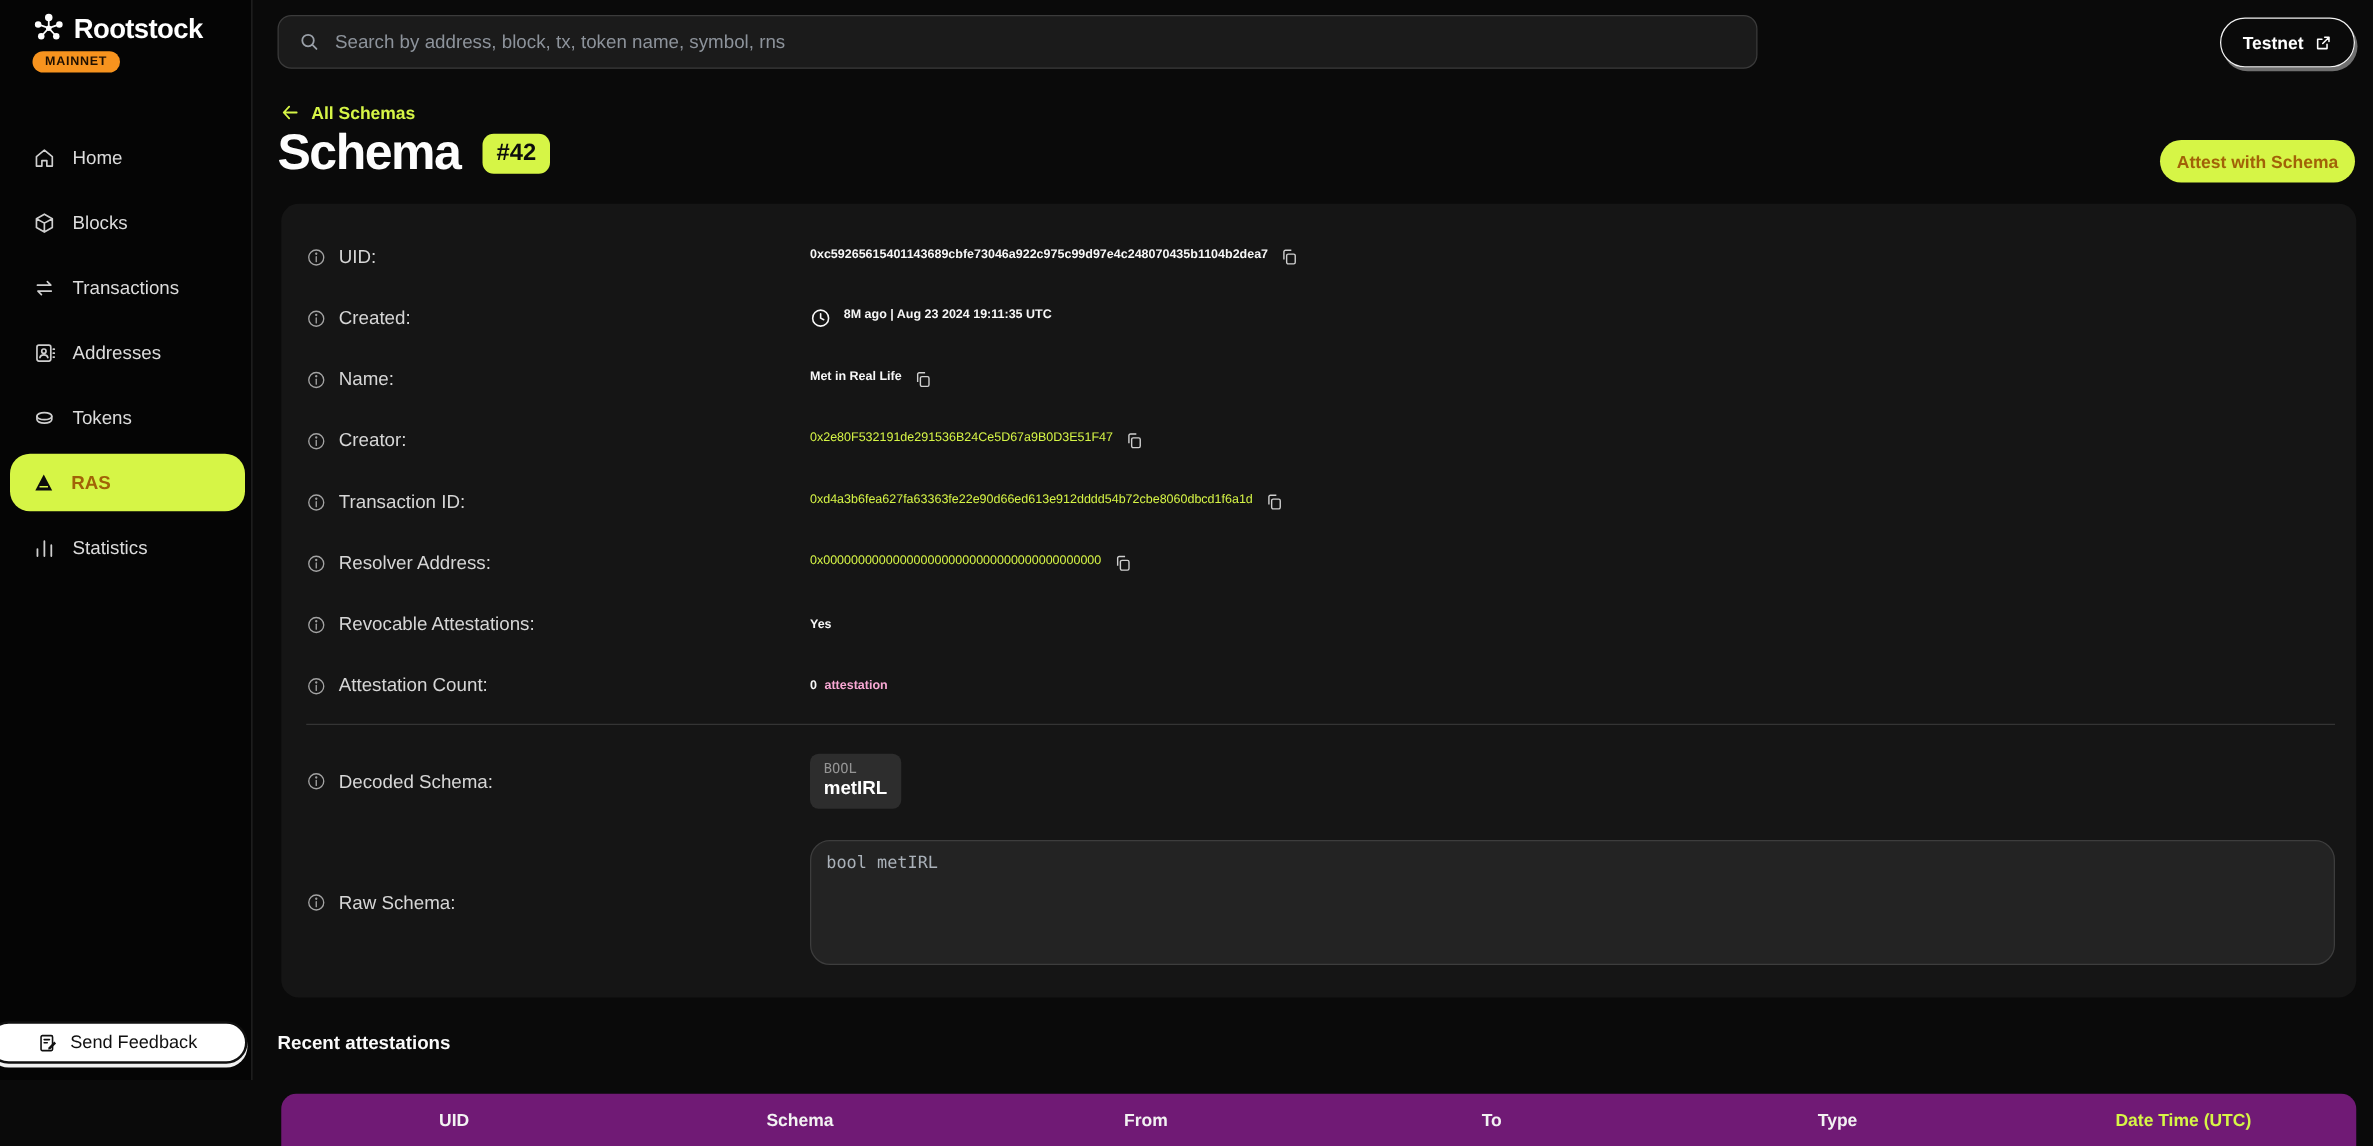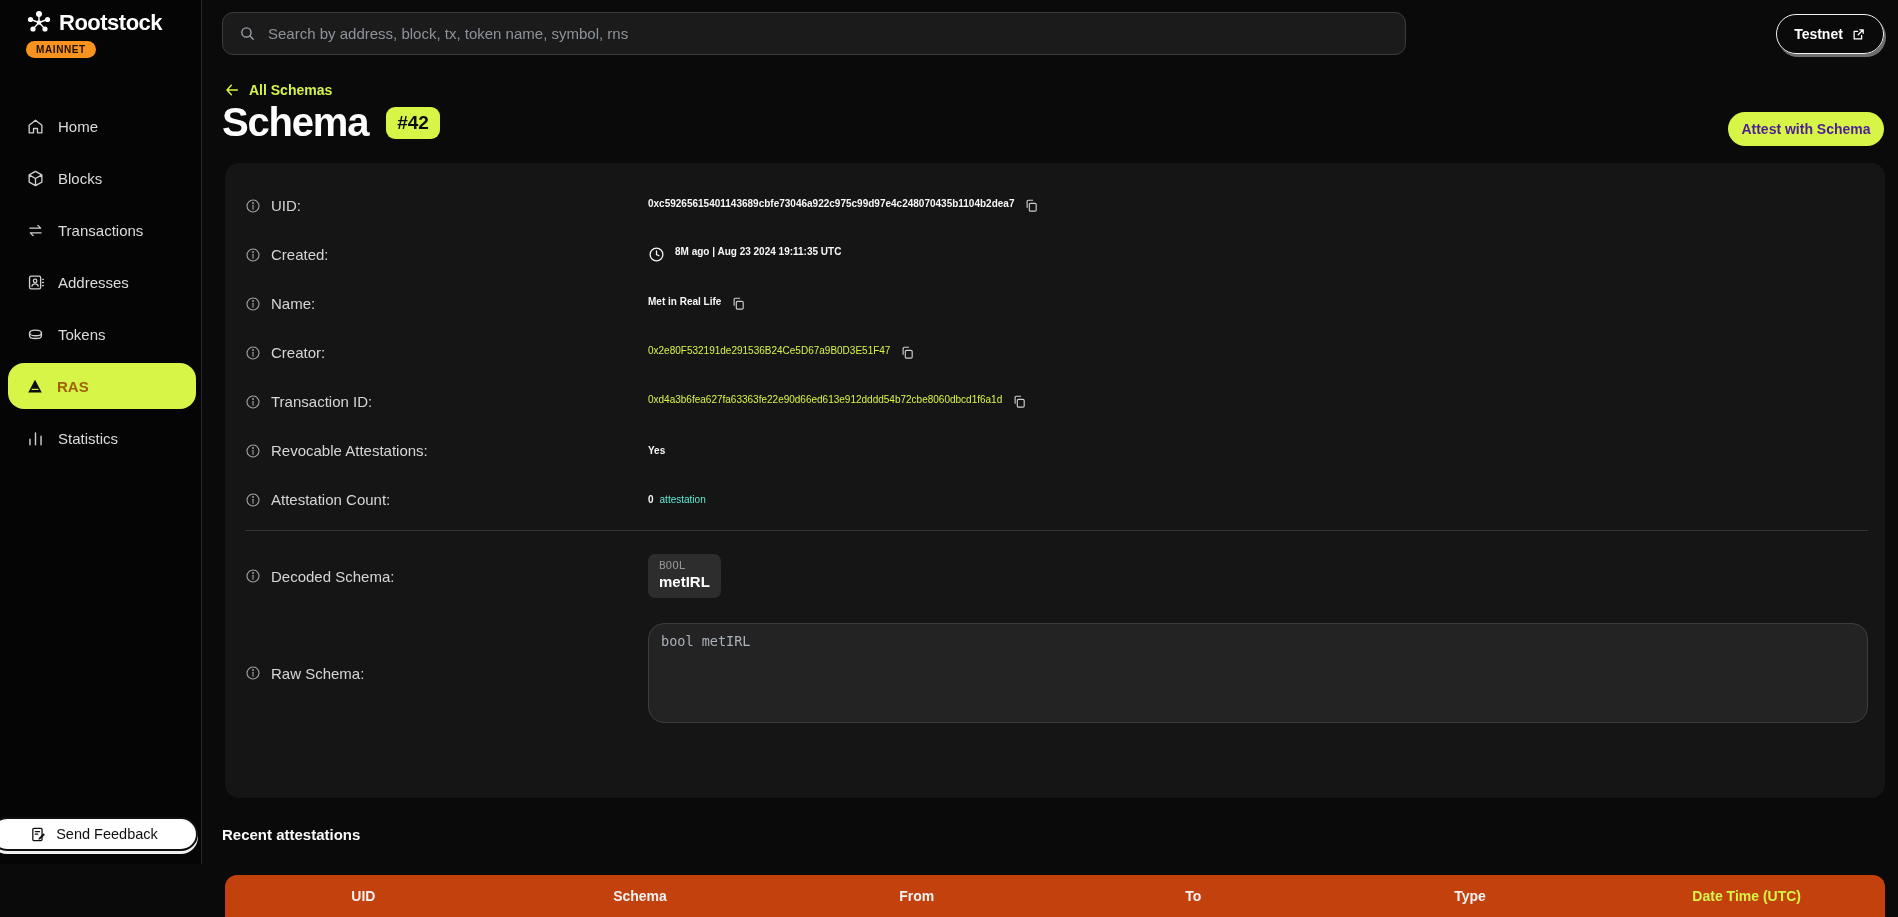--- a/index.html
+++ b/index.html
@@ -47,47 +47,47 @@
     box-shadow:2px 3px 0 0 #6f6f6f;}
 
   
   .breadcrumb{position:absolute;left:224px;top:82px;display:flex;align-items:center;gap:9px;
     color:var(--accent);font-size:14px;font-weight:700;cursor:pointer;}
   .title-row{position:absolute;left:222px;top:100px;display:flex;align-items:center;gap:18px;}
   .page-title{font-size:40px;font-weight:600;letter-spacing:-1.2px;color:#fdfdfd;}
   .schema-badge{background:var(--accent);color:#0d0d0d;font-size:19px;font-weight:600;
     padding:5px 11px;border-radius:9px;}
   .attest-btn{position:absolute;left:1728px;top:112px;width:156px;height:34px;background:var(--accent);
-    border:none;border-radius:17px;color:#4c1d95;font-size:14px;font-weight:600;cursor:pointer;
+    border:none;border-radius:17px;color:#a16207;font-size:14px;font-weight:600;cursor:pointer;
     display:flex;align-items:center;justify-content:center;}
 
   
   .card{position:absolute;left:225px;top:163px;width:1660px;height:635px;background:var(--card-bg);
     border-radius:14px;padding:18px 17px 0 20px;}
   .detail-row{height:49px;display:flex;align-items:center;}
   .d-label{width:403px;display:flex;align-items:center;gap:10px;color:#d6d6d6;font-size:15px;flex:none;}
   .d-value{display:flex;gap:10px;font-size:10px;color:#f7f7f7;font-weight:500;}
   .d-value.strong{font-weight:600;}
   .lime-link{color:var(--accent);cursor:pointer;font-weight:500;}
-  .muted{color:#5eead4;font-weight:400;cursor:pointer;}
+  .muted{color:#f9a8d4;font-weight:700;cursor:pointer;}
   .copy-ic{color:#cfcfcf;cursor:pointer;}
   .info-ic{color:#a3a3a3;cursor:pointer;flex:none;}
   .divider{border:none;border-top:1px solid #343434;margin:6px 0 0 0;}
   .decoded-row{margin-top:20px;height:50px;display:flex;align-items:center;}
   .schema-chip{background:#2d2d2d;border-radius:7px;padding:5px 11px 7px;line-height:1.25;}
   .chip-type{font-family:"DejaVu Sans Mono","Liberation Mono",monospace;font-size:11px;color:#949494;}
   .chip-name{font-size:15px;font-weight:700;color:#fff;}
   .raw-row{margin-top:22px;display:flex;align-items:center;}
   .raw-box{width:1220px;height:100px;background:#232323;border:1px solid #3d3d3d;border-radius:16px;
     padding:9px 12px;font-family:"DejaVu Sans Mono","Liberation Mono",monospace;font-size:13.5px;
     color:#aab1b9;cursor:text;}
 
   
   .attest-heading{position:absolute;left:222px;top:826px;font-size:15px;font-weight:700;color:#fafafa;}
-  .attest-table{position:absolute;left:225px;top:875px;width:1660px;height:42px;background:#c2410c;
+  .attest-table{position:absolute;left:225px;top:875px;width:1660px;height:42px;background:#701a75;
     border-radius:12px 12px 0 0;display:flex;align-items:center;}
   .th{flex:1;text-align:center;font-size:14px;font-weight:600;color:#f2f2f2;cursor:pointer;}
   .th.accent{color:var(--accent);}
 </style>
 </head>
 <body>
 
 <div class="sidebar">
   <div class="logo">
     <span>
@@ -321,20 +321,41 @@
       <span class="lime-link">0xd4a3b6fea627fa63363fe22e90d66ed613e912dddd54b72cbe8060dbcd1f6a1d</span>
       <span class="copy-ic">
           <svg width="15" height="15" viewBox="0 0 24 24" fill="none" stroke="currentColor" stroke-width="1.8" stroke-linejoin="round">
             <rect x="8.5" y="8.5" width="11" height="12.5" rx="2"></rect>
             <path d="M5 15.5 V5.5 A2 2 0 0 1 7 3.5 H14.5"></path>
           </svg>
         </span>
     </div>
   </div>
 
+  <div class="detail-row">
+    <div class="d-label">
+      <span class="info-ic">
+          <svg width="16" height="16" viewBox="0 0 24 24" fill="none" stroke="currentColor" stroke-width="1.6">
+            <circle cx="12" cy="12" r="9"></circle>
+            <path d="M12 11 V17" stroke-linecap="round"></path>
+            <circle cx="12" cy="7.5" r="0.6" fill="currentColor"></circle>
+          </svg>
+        </span>
+      <span>Resolver Address:</span>
+    </div>
+    <div class="d-value">
+      <span class="lime-link">0x0000000000000000000000000000000000000000</span>
+      <span class="copy-ic">
+          <svg width="15" height="15" viewBox="0 0 24 24" fill="none" stroke="currentColor" stroke-width="1.8" stroke-linejoin="round">
+            <rect x="8.5" y="8.5" width="11" height="12.5" rx="2"></rect>
+            <path d="M5 15.5 V5.5 A2 2 0 0 1 7 3.5 H14.5"></path>
+          </svg>
+        </span>
+    </div>
+  </div>
 
   <div class="detail-row">
     <div class="d-label">
       <span class="info-ic">
           <svg width="16" height="16" viewBox="0 0 24 24" fill="none" stroke="currentColor" stroke-width="1.6">
             <circle cx="12" cy="12" r="9"></circle>
             <path d="M12 11 V17" stroke-linecap="round"></path>
             <circle cx="12" cy="7.5" r="0.6" fill="currentColor"></circle>
           </svg>
         </span>

